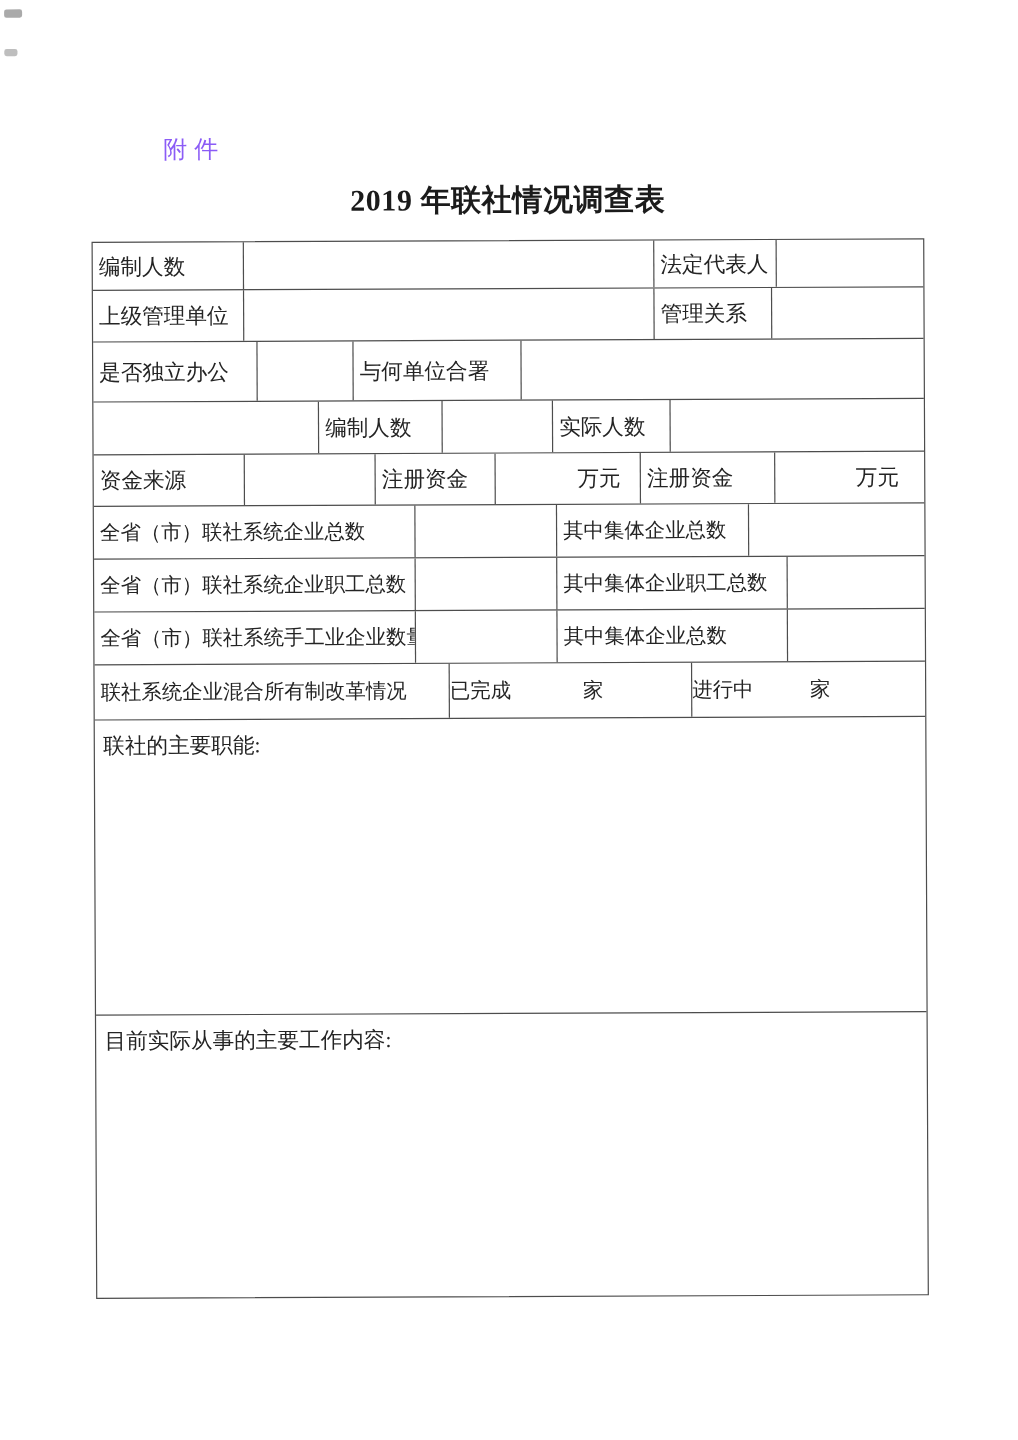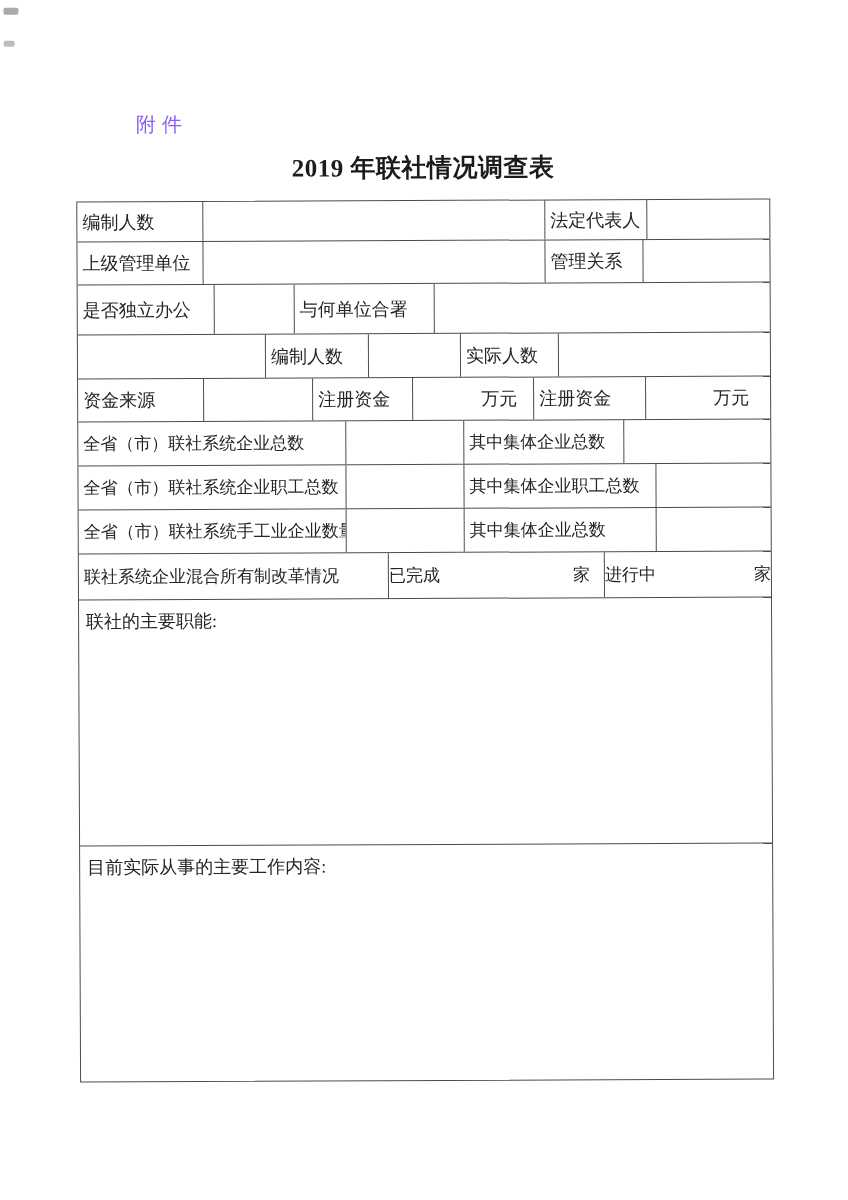--- a/index.html
+++ b/index.html
@@ -33,21 +33,21 @@
   .cell{
     box-sizing:border-box;border-left:1px solid #4d4d4d;
     display:flex;align-items:center;
     font-size:18px;color:#242424;
     padding-left:5px;overflow:hidden;white-space:nowrap;
   }
   .cell:first-child{border-left:none;}
   .cell.small{font-size:17px;}
   .cell.value{padding-left:0;}
   .cell.unit{justify-content:flex-end;padding-left:0;}
-  .cell.center{justify-content:space-between;padding-left:0;font-size:17px;margin-left:14px;}
+  .cell.center{justify-content:flex-start;padding-left:0;font-size:17px;}
   .cell.bigtext{
     align-items:flex-start;padding:9px 8px 0 7px;white-space:normal;
   }
   .spacer1{display:inline-block;width:60px;}
   .spacer2{display:inline-block;width:47px;}
   .speck{position:absolute;border-radius:2px;}
   .speck.a{left:6px;top:6px;width:15px;height:7px;background:#8d8d8d;opacity:.75;}
   .speck.b{left:6px;top:39px;width:11px;height:6px;background:#9b9b9b;opacity:.65;}
   .speck.c{left:476px;top:1023px;width:4px;height:3px;background:#c6c6c6;opacity:.8;}
 </style>

